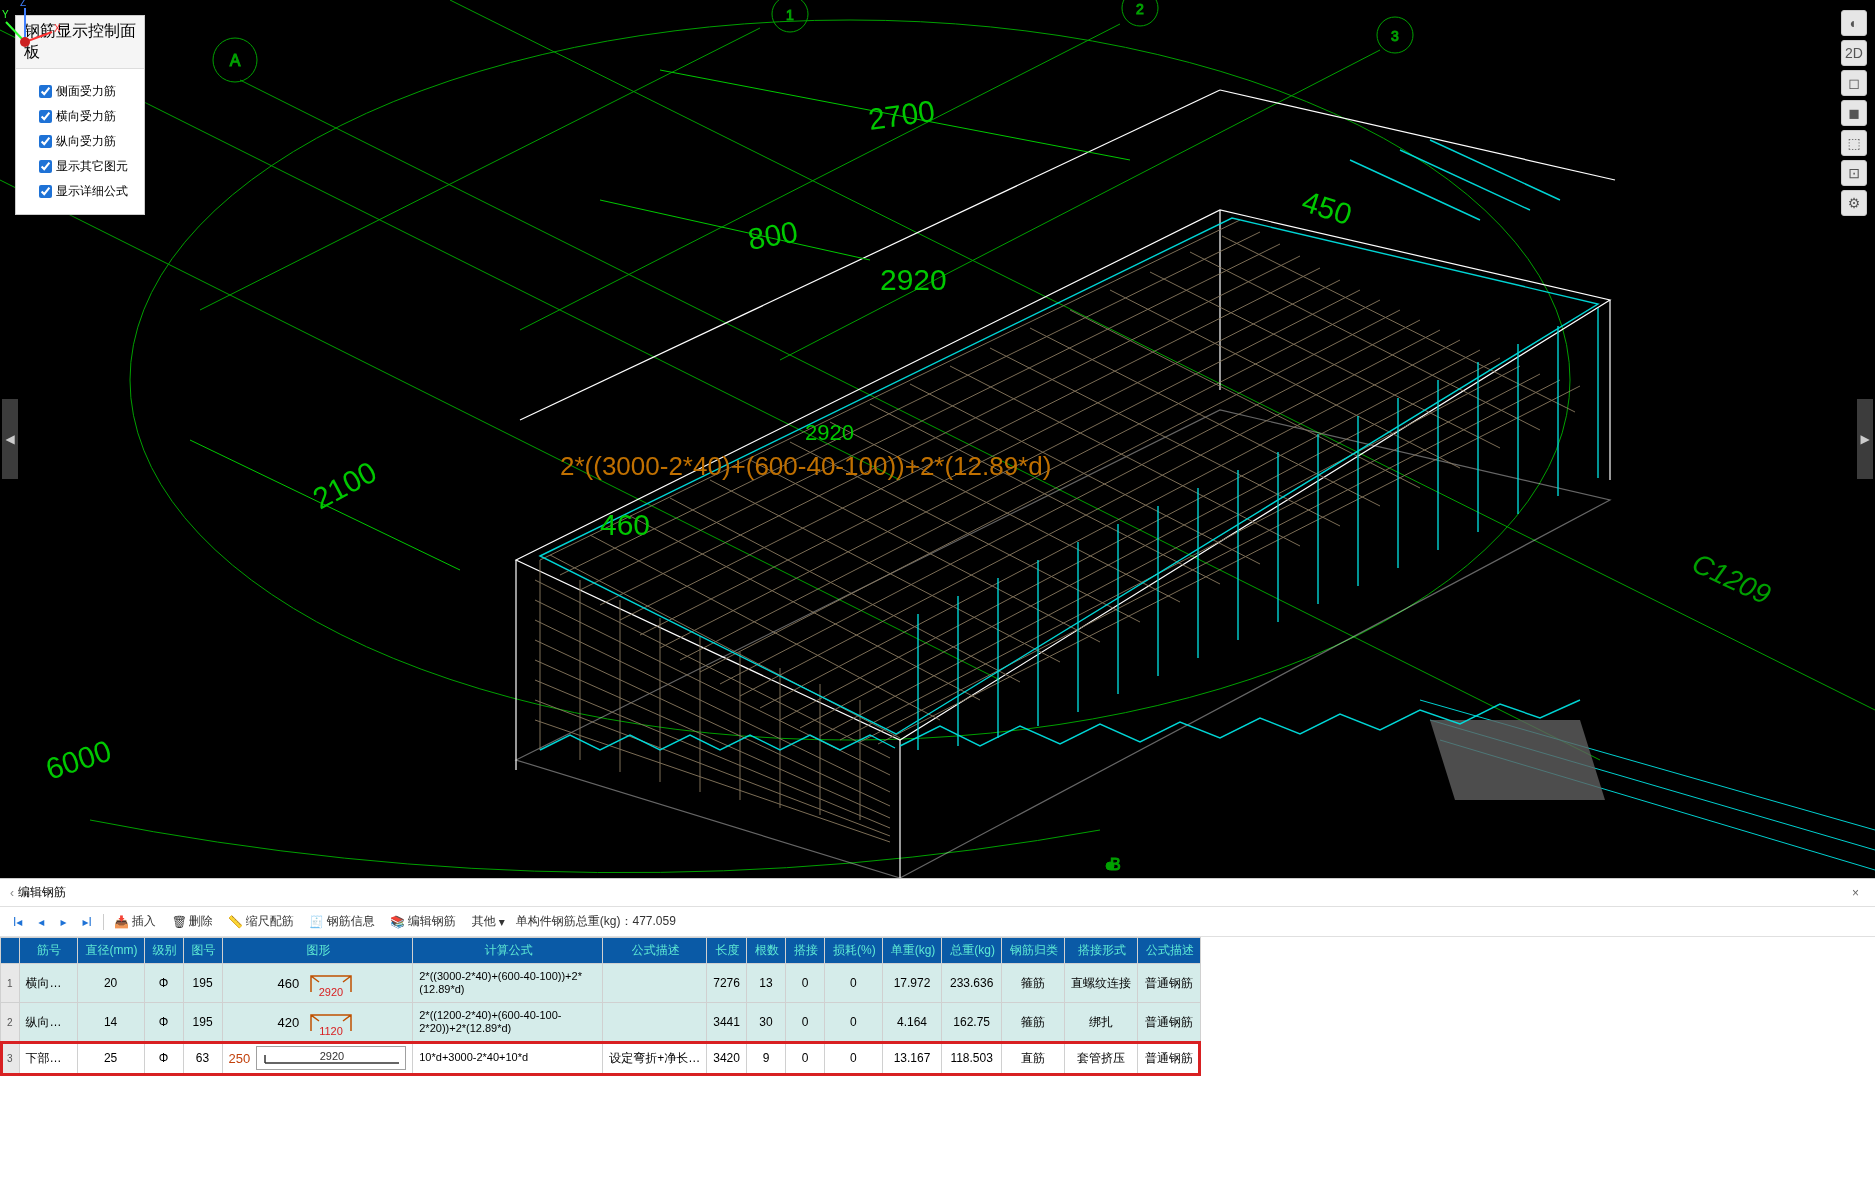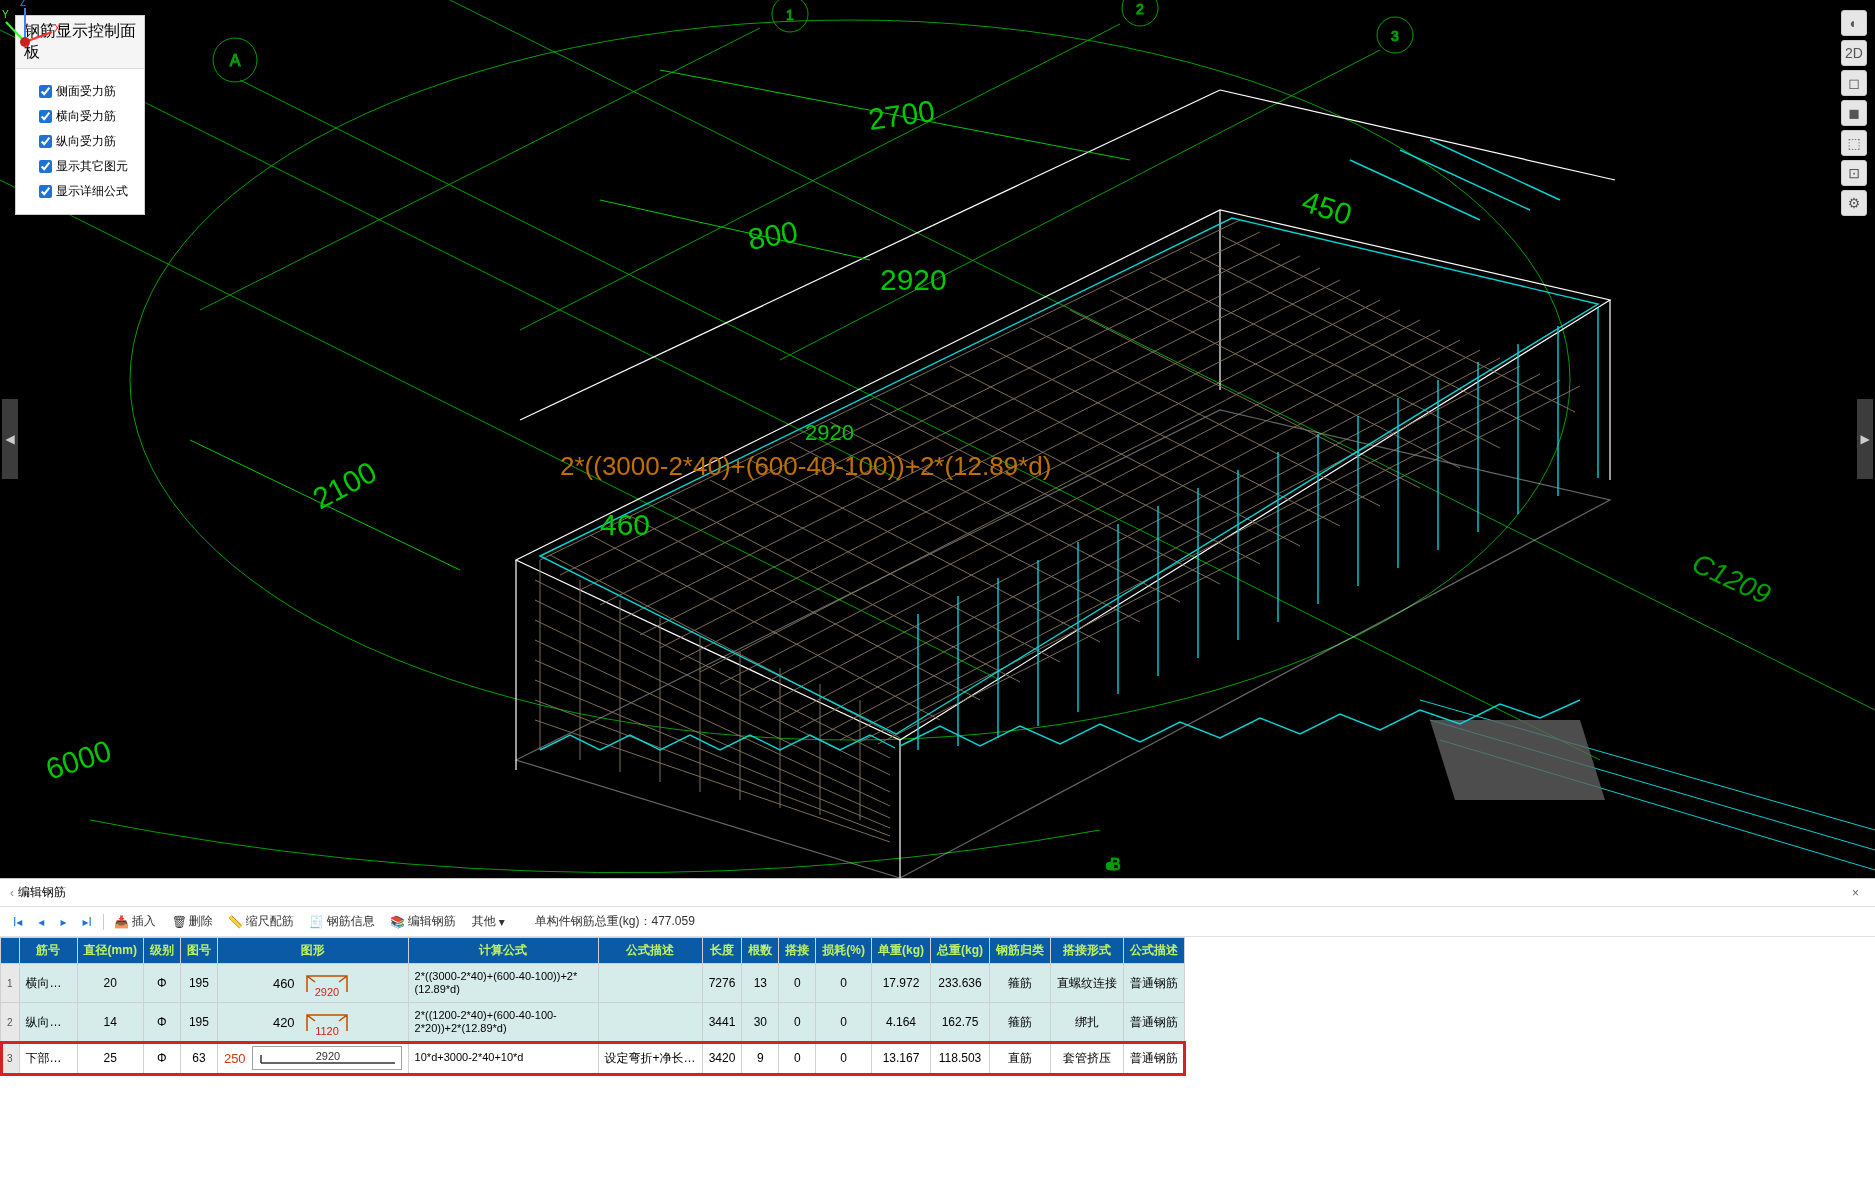--- a/index.html
+++ b/index.html
@@ -29,27 +29,27 @@
 .axis-gizmo { position: absolute; left: 25px; bottom: 30px; }
 
 
 .bottom { flex: 1; background: #fff; border-top: 1px solid #ccc; display: flex; flex-direction: column; }
 .bottom .title { padding: 5px 10px; border-bottom: 1px solid #e0e0e0; display: flex; align-items: center; }
 .bottom .title .x { margin-left: auto; cursor: pointer; color: #666; padding: 0 6px; }
 .toolbar { padding: 4px 8px; border-bottom: 1px solid #e0e0e0; display: flex; align-items: center; gap: 6px; font-size: 12px; color: #333; }
 .toolbar .tbtn { display: inline-flex; align-items: center; gap: 3px; padding: 2px 5px; cursor: pointer; }
 .toolbar .tbtn .ico { display: inline-block; width: 14px; height: 14px; }
 .toolbar .sep { width: 1px; height: 16px; background: #ccc; }
-.toolbar .total { margin-left: 19px; }
+.toolbar .total { margin-left: 0; }
 
 
 .tbl-wrap { flex: 1; overflow: auto; }
 table { border-collapse: collapse; font-size: 12px; }
 th, td { border: 1px solid #d0d0d0; padding: 4px 6px; text-align: center; white-space: nowrap; }
-th { background: #0a5aa6; color: #bef264; font-weight: bold; height: 22px; }
+th { background: #0a5aa6; color: #5eead4; font-weight: normal; height: 22px; padding-left: 8px; }
 tr.r { background: #d5ecea; }
 tr.r:nth-child(2) { background: #d5ecea; }
 tr.r.hl { outline: 3px solid #d82022; outline-offset: -2px; background: #fff; }
 td.rownum { background: #e8e8e8; width: 18px; font-size: 10px; color: #555; }
 td.name { text-align: left; max-width: 58px; overflow: hidden; text-overflow: ellipsis; }
 td.formula { text-align: left; font-size: 11px; max-width: 190px; white-space: normal; line-height: 1.2; }
 .shape-cell { display: flex; align-items: center; justify-content: center; gap: 6px; }
 .shape-num { font-size: 13px; }
 .shape-num.red { color: #c2410c; }
 .shape-svg { border: 1px solid #a0a0a0; background: #fff; display: inline-block; }

